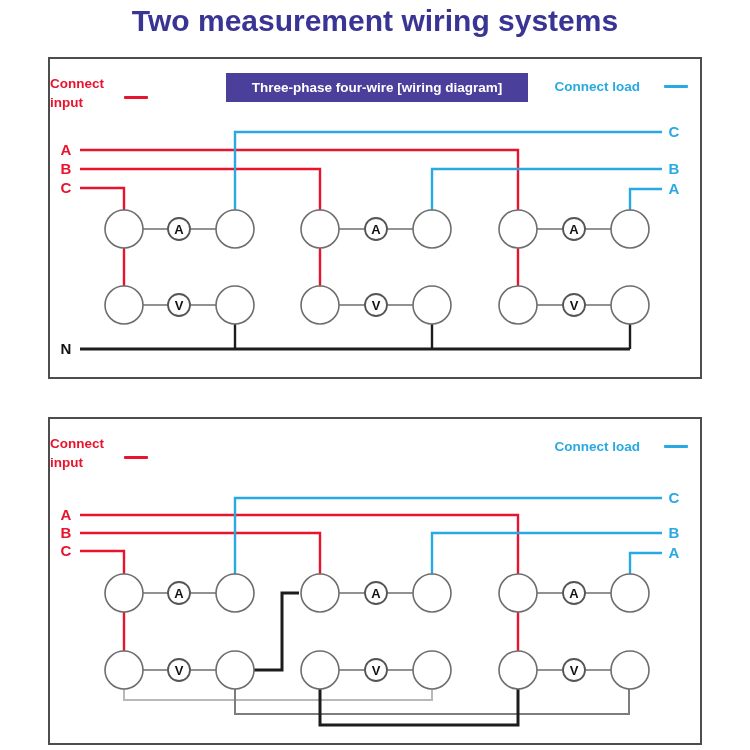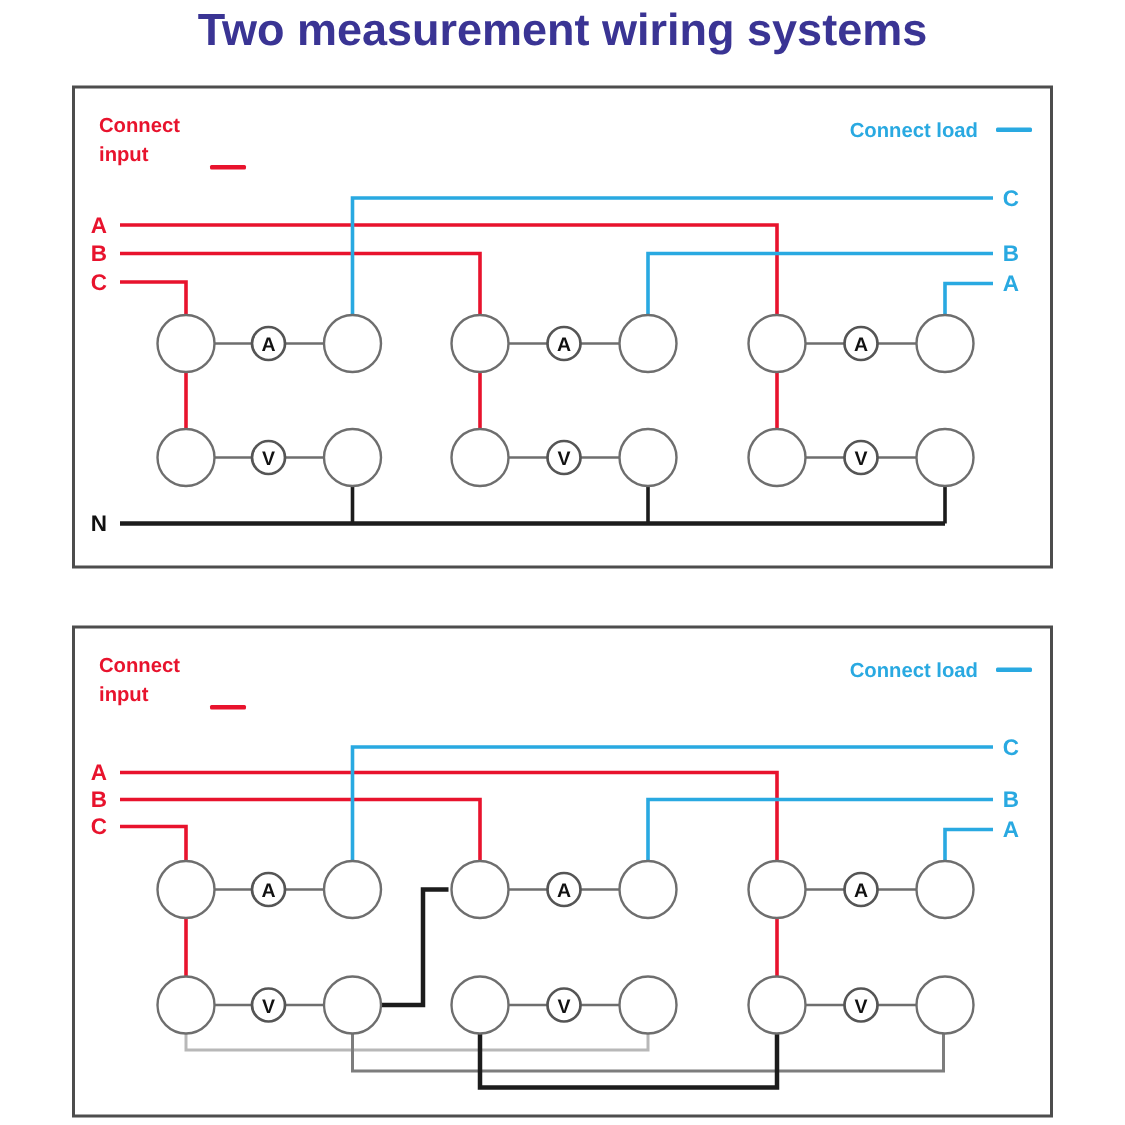--- a/index.html
+++ b/index.html
@@ -5,27 +5,27 @@
   :root{
     --red:#e8132d; --blue:#29a9e1; --badge:#4b3f9c; --title:#3a3494;
     --wiregray:#6e6e6e; --lightgray:#b8b8b8; --darkgray:#7d7d7d; --black:#1c1c1c;
   }
   *{box-sizing:border-box;margin:0;padding:0;}
   body{width:750px;height:750px;background:#ffffff;font-family:"Liberation Sans",sans-serif;position:relative;overflow:hidden;}
   .title{position:absolute;left:0;top:4px;width:750px;text-align:center;font-size:30px;font-weight:bold;color:var(--title);letter-spacing:0px;}
   .panel{position:absolute;left:48px;width:654px;border:2px solid #4d4d4d;background:#fff;}
   .panel1{top:57px;height:322px;}
   .panel2{top:417px;height:328px;}
-  .connect-input{position:absolute;left:16px;top:16px;display:flex;align-items:flex-end;gap:10px;}
+  .connect-input{position:absolute;left:0;top:16px;display:flex;align-items:center;gap:10px;}
   .ci-text{width:64px;color:var(--red);font-weight:bold;font-size:13.5px;line-height:1.4;}
   .dash{display:inline-block;width:24px;height:3px;border-radius:1px;}
   .red-dash{background:var(--red);margin-top:7px;}
   .blue-dash{background:var(--blue);}
   .badge{position:absolute;left:176px;top:14px;width:302px;height:29px;background:var(--badge);color:#ffffff;font-weight:bold;font-size:13.5px;display:flex;align-items:center;justify-content:center;}
-  .connect-load{position:absolute;right:12px;top:20px;display:flex;align-items:center;gap:12px;color:var(--blue);font-weight:bold;font-size:13.5px;}
+  .connect-load{position:absolute;right:12px;top:20px;display:flex;align-items:center;gap:24px;color:var(--blue);font-weight:bold;font-size:13.5px;}
   svg{position:absolute;left:0;top:0;}
   .w{fill:none;stroke-width:2.4;}
   .red{stroke:var(--red);}
   .blue{stroke:var(--blue);}
   .conn{stroke:var(--wiregray);stroke-width:1.6;}
   .big{fill:#fff;stroke:var(--wiregray);stroke-width:1.6;}
   .meter{fill:#fff;stroke:#555;stroke-width:1.8;}
   .nline{stroke:var(--black);stroke-width:3;fill:none;}
   .drop{stroke:var(--black);stroke-width:2.4;}
   .jumper{stroke:var(--black);stroke-width:3;fill:none;}
@@ -40,20 +40,21 @@
 </head>
 <body>
 
 <div class="title">Two measurement wiring systems</div>
 
 <div class="panel panel1">
   <div class="connect-input">
     <span class="ci-text">Connect input</span>
     <span class="dash red-dash"></span>
   </div>
+  <div class="badge">Three-phase four-wire [wiring diagram]</div>
   <div class="connect-load">
     <span>Connect load</span>
     <span class="dash blue-dash"></span>
   </div>
 
   <svg width="650" height="318" viewBox="0 0 650 318">
 
     <polyline class="w red" points="30,91 468,91 468,152"></polyline>
     <polyline class="w red" points="30,110 270,110 270,152"></polyline>
     <polyline class="w red" points="30,129 74,129 74,152"></polyline>

